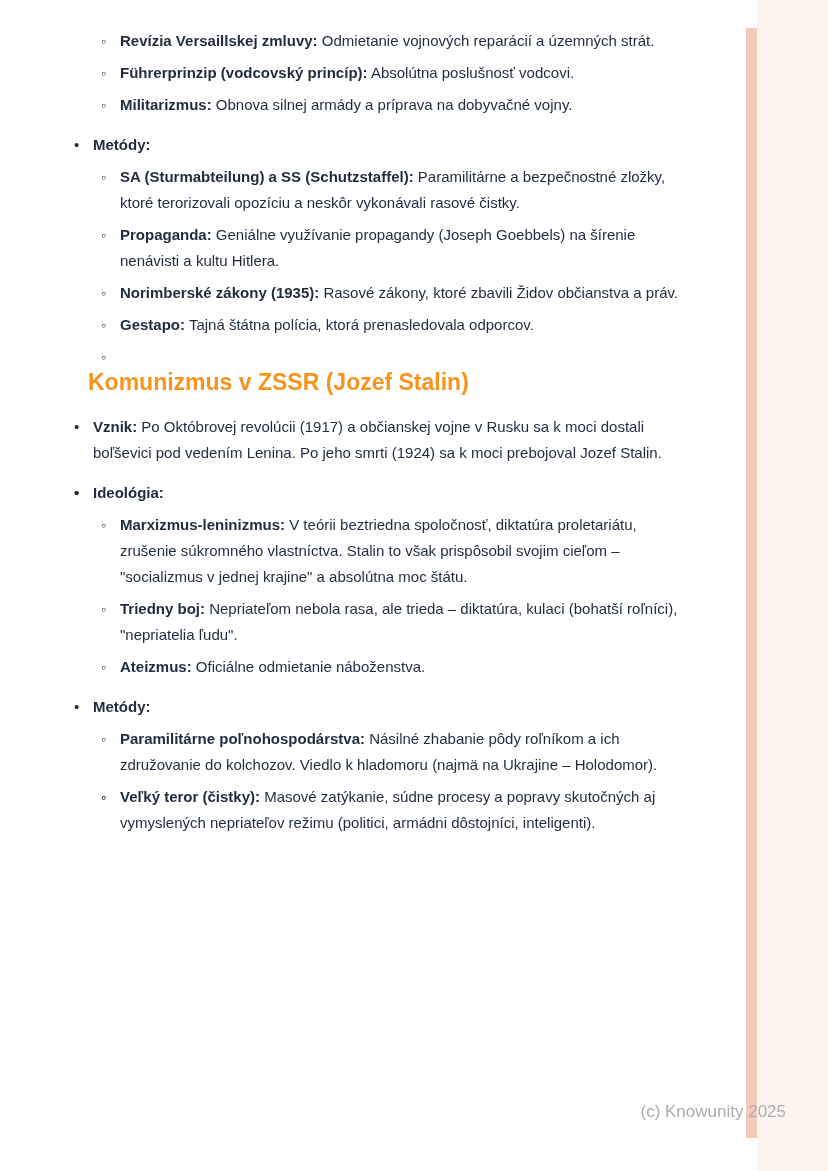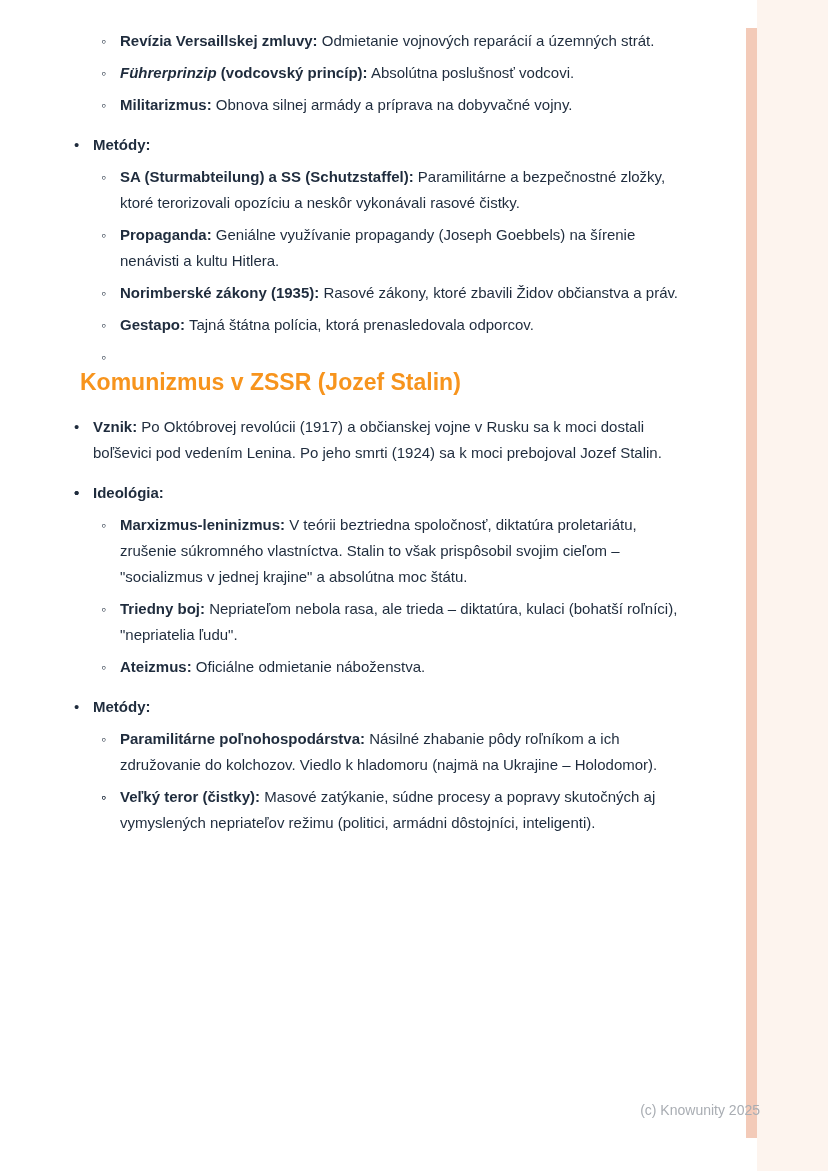--- a/index.html
+++ b/index.html
@@ -45,34 +45,34 @@
     margin-left:28px;
     padding-left:20px;
   }
   .marker{
     position:absolute;left:2px;top:0;
     color:var(--text);
   }
   .li.l1 .marker{font-size:15px;left:2px;}
   .li.l2 .marker{font-size:14px;left:1px;top:0;}
   .b{font-weight:700;margin-top:27px;}
-  .i{font-style:italic;}
+  .i{}
   .heading{
     color:var(--accent);
     font-size:23px;
     line-height:28px;
     font-weight:800;
-    margin:30px 0 18px 8px;
+    margin:30px 0 18px 16px;
     letter-spacing:0;
   }
   .copyright{
     position:absolute;
     top:1102px;
-    right:68px;
-    font-size:14px;
+    right:42px;
+    font-size:17px;
     color:var(--copyright);
     text-align:center;
   }
 </style>
 </head>
 <body>
 
 <div class="page">
   <div class="edge-tint"></div>
   <div class="edge-stripe"></div>

